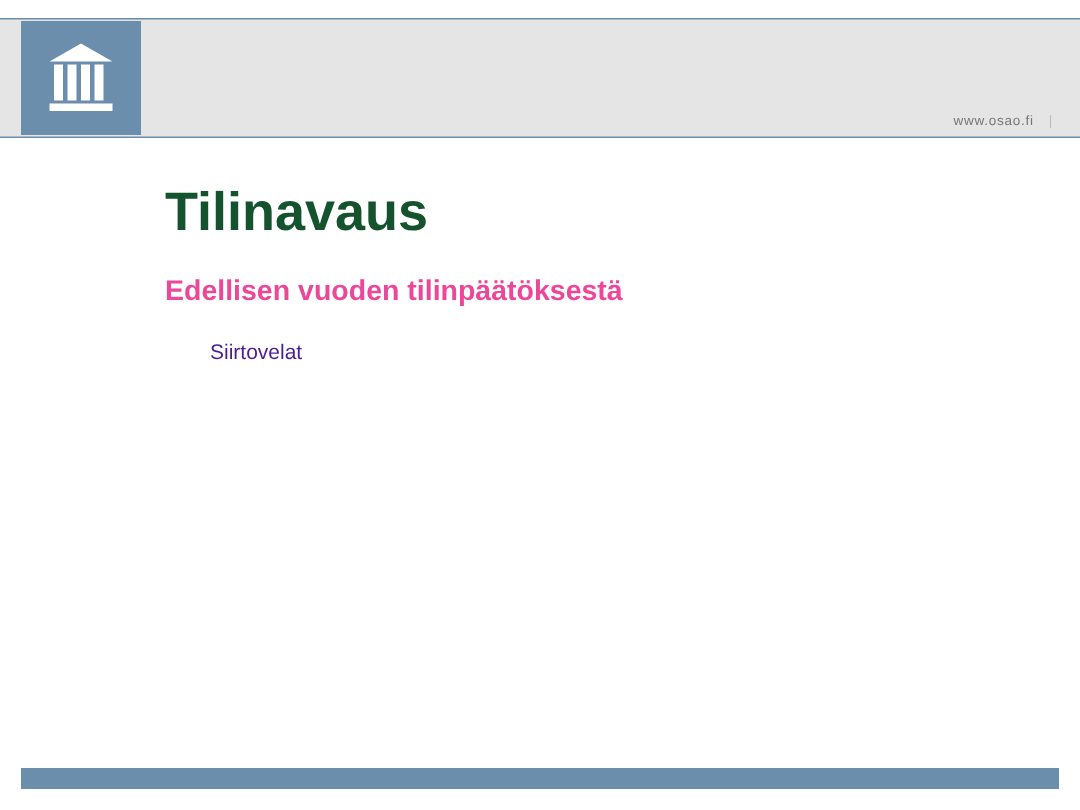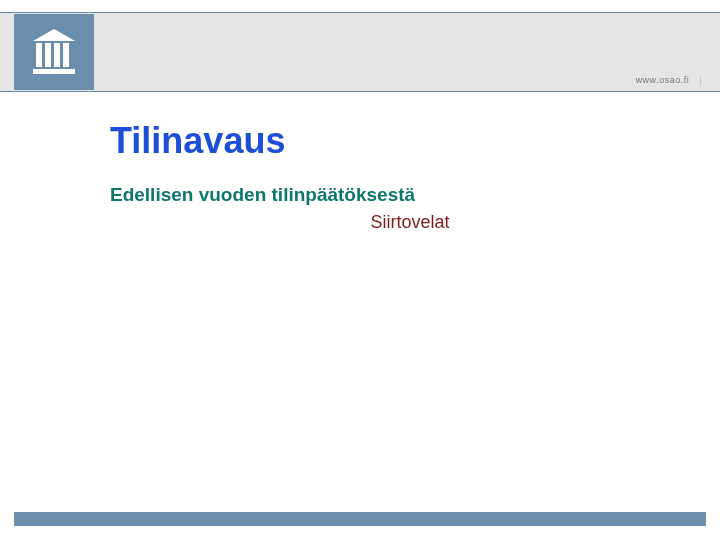--- a/index.html
+++ b/index.html
@@ -48,35 +48,34 @@
   .header-right .org { color: #444; font-weight: 500; letter-spacing: 0.8px; }
   .content {
     position: absolute;
     top: 120px;
     left: 110px;
     right: 40px;
   }
   .title {
     font-size: 36px;
     font-weight: bold;
-    color: #1d4ed8;
+    color: #14532d;
     margin-bottom: 22px;
   }
   .subtitle {
     font-size: 19px;
     font-weight: bold;
-    color: #0f766e;
-    margin-bottom: 4px;
+    color: #ec4899;
+    margin-bottom: 19px;
   }
   .list-item {
-    font-size: 18px;
-    color: #7f1d1d;
+    font-size: 14px;
+    color: #4c1d95;
     margin-left: 30px;
     line-height: 1.4;
-    text-align: center;
   }
   .footer-bar {
     position: absolute;
     left: 14px;
     right: 14px;
     bottom: 14px;
     height: 14px;
     background: #6b8ead;
   }
 </style>

